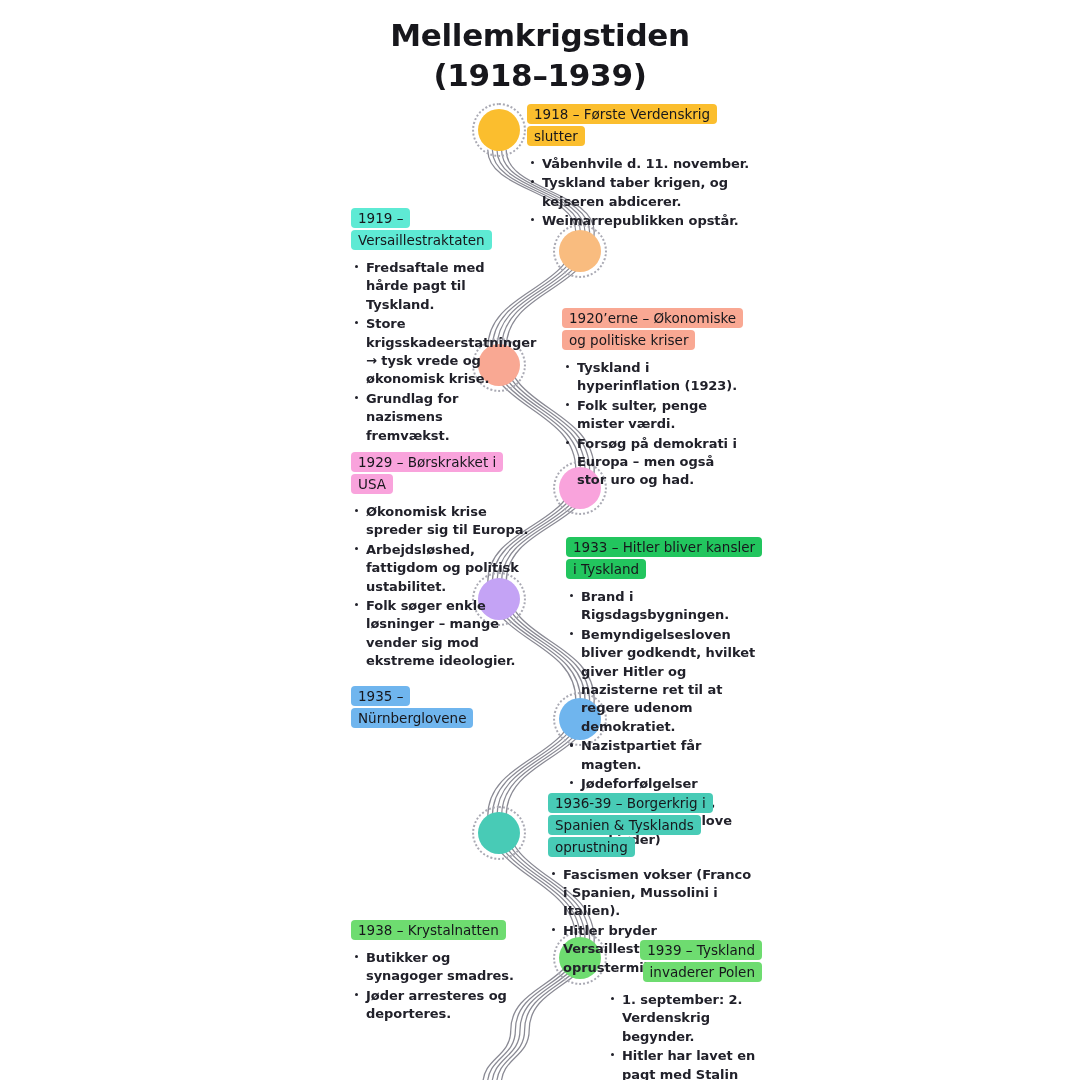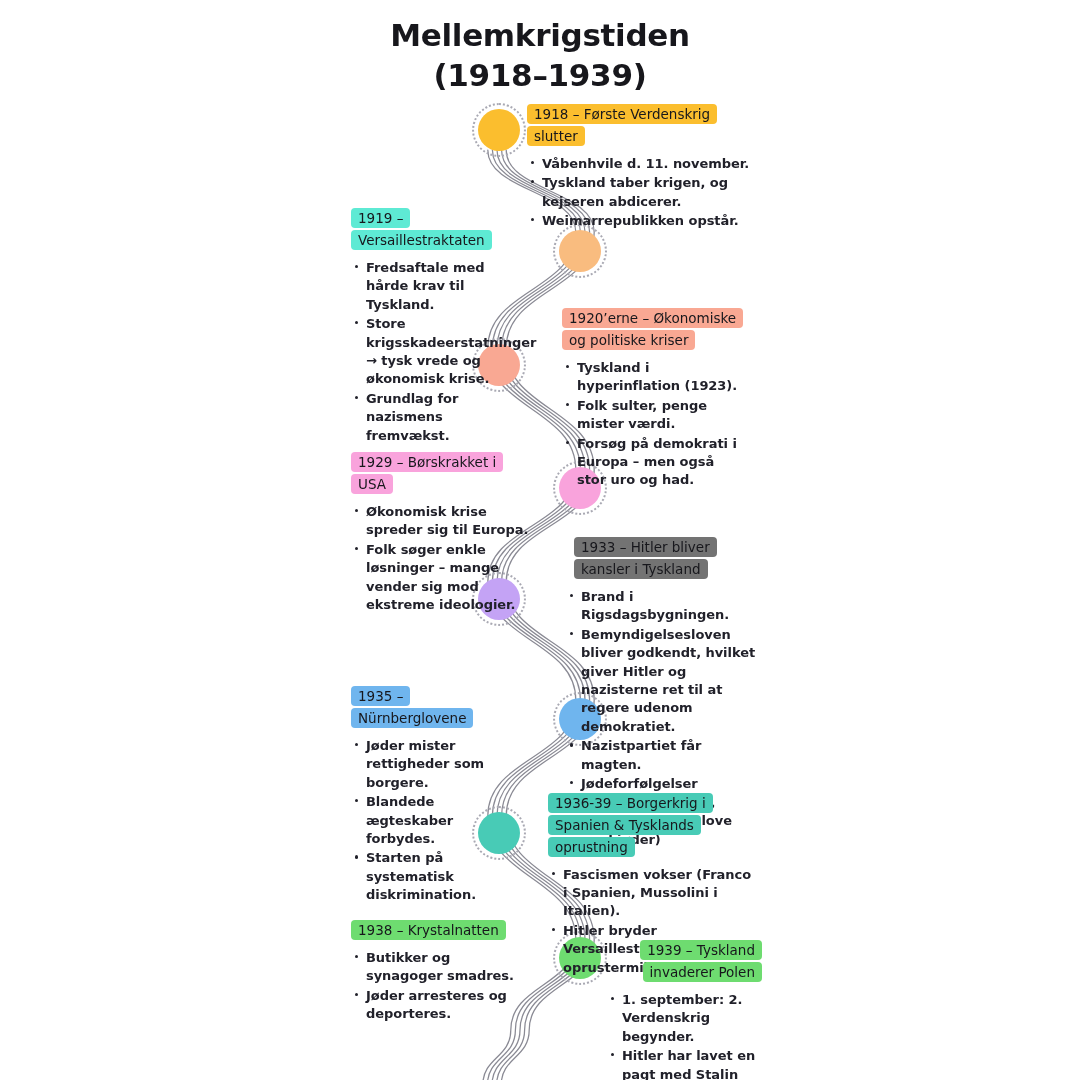--- a/index.html
+++ b/index.html
@@ -155,56 +155,52 @@
       <div class="badge-wrap"><span class="badge" style="background: rgb(251, 190, 46);">1918 – Første Verdenskrig slutter</span></div>
       <ul class="bullets">
         <li>Våbenhvile d. 11. november.</li>
         <li>Tyskland taber krigen, og kejseren abdicerer.</li>
         <li>Weimarrepublikken opstår.</li>
       </ul>
     </div>
     <div class="event" style="left: 351px; top: 208px; width: 178px;">
       <div class="badge-wrap"><span class="badge" style="background: #5eead4;">1919 – Versaillestraktaten</span></div>
       <ul class="bullets">
-        <li>Fredsaftale med hårde krav til Tyskland.</li>
+        <li>Fredsaftale med hårde pagt til Tyskland.</li>
         <li>Store krigsskadeerstatninger → tysk vrede og økonomisk krise.</li>
         <li>Grundlag for nazismens fremvækst.</li>
       </ul>
     </div>
     <div class="event" style="left: 562px; top: 308px; width: 185px;">
       <div class="badge-wrap"><span class="badge" style="background: rgb(249, 168, 147);">1920’erne – Økonomiske og politiske kriser</span></div>
       <ul class="bullets">
         <li>Tyskland i hyperinflation (1923).</li>
         <li>Folk sulter, penge mister værdi.</li>
         <li>Forsøg på demokrati i Europa – men også stor uro og had.</li>
       </ul>
     </div>
     <div class="event" style="left: 351px; top: 452px; width: 178px;">
       <div class="badge-wrap"><span class="badge" style="background: rgb(249, 163, 220);">1929 – Børskrakket i USA</span></div>
       <ul class="bullets">
         <li>Økonomisk krise spreder sig til Europa.</li>
+        <li>Arbejdsløshed, fattigdom og politisk ustabilitet.</li>
         <li>Folk søger enkle løsninger – mange vender sig mod ekstreme ideologier.</li>
       </ul>
     </div>
     <div class="event" style="left: 566px; top: 537px; width: 190px;">
-      <div class="badge-wrap"><span class="badge" style="background: #737373; margin-left: 8px;">1933 – Hitler bliver kansler i Tyskland</span></div>
+      <div class="badge-wrap"><span class="badge" style="background: #22c55e;">1933 – Hitler bliver kansler i Tyskland</span></div>
       <ul class="bullets">
         <li>Brand i Rigsdagsbygningen.</li>
         <li>Bemyndigelsesloven bliver godkendt, hvilket giver Hitler og nazisterne ret til at regere udenom demokratiet.</li>
         <li>Nazistpartiet får magten.</li>
         <li>Jødeforfølgelser begynder (boykot, bøger brændes, love mod jøder)</li>
       </ul>
     </div>
     <div class="event" style="left: 351px; top: 686px; width: 172px;">
       <div class="badge-wrap"><span class="badge" style="background: rgb(111, 181, 238);">1935 – Nürnberglovene</span></div>
-      <ul class="bullets">
-        <li>Jøder mister rettigheder som borgere.</li>
-        <li>Blandede ægteskaber forbydes.</li>
-        <li>Starten på systematisk diskrimination.</li>
-      </ul>
     </div>
     <div class="event" style="left: 548px; top: 793px; width: 210px;">
       <div class="badge-wrap"><span class="badge" style="background: rgb(72, 203, 182);">1936-39 – Borgerkrig i Spanien &amp; Tysklands oprustning</span></div>
       <ul class="bullets">
         <li>Fascismen vokser (Franco i Spanien, Mussolini i Italien).</li>
         <li>Hitler bryder Versaillestraktaten, oprustermilitæret.</li>
       </ul>
     </div>
     <div class="event" style="left: 351px; top: 920px; width: 180px;">
       <div class="badge-wrap"><span class="badge" style="background: rgb(110, 220, 112);">1938 – Krystalnatten</span></div>

